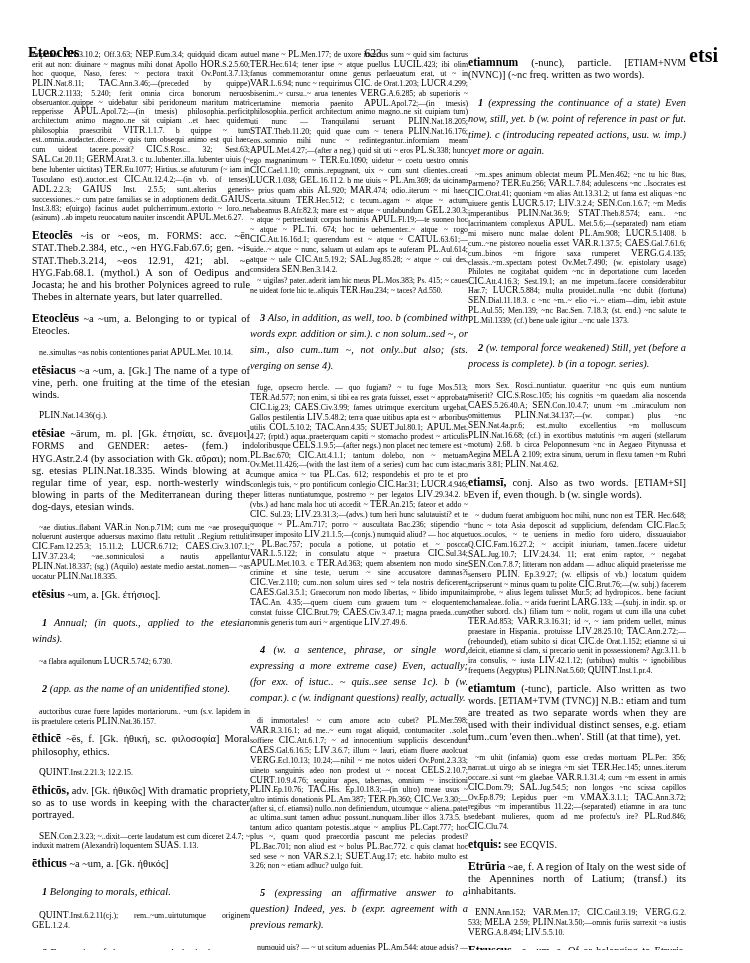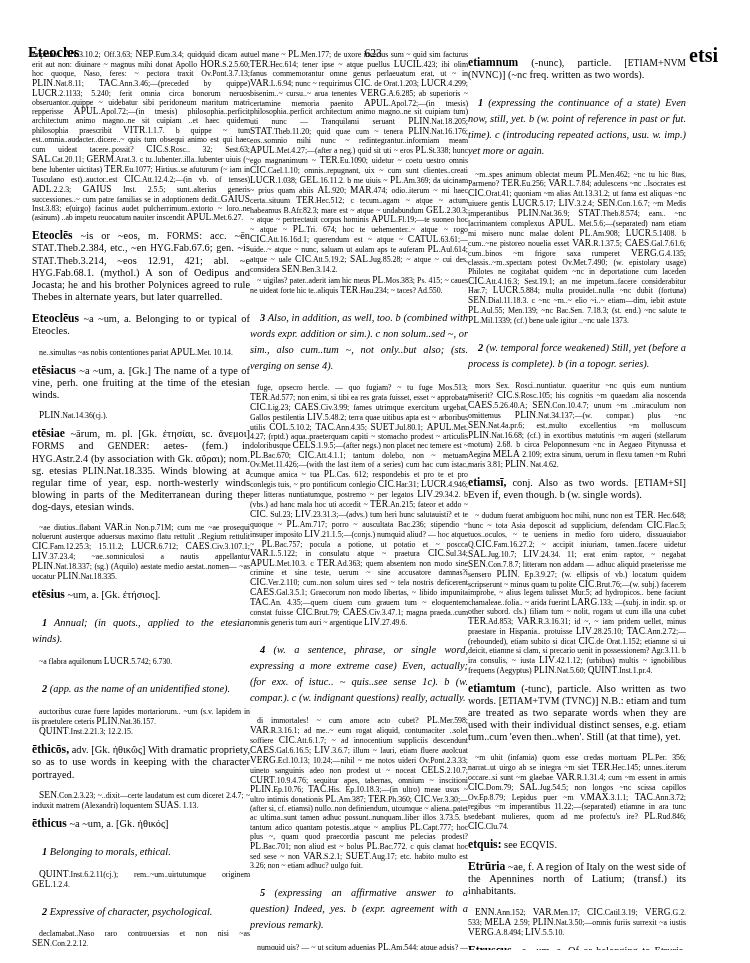--- a/index.html
+++ b/index.html
@@ -129,20 +129,21 @@
         <p class="cit">ne..simultas ~as nobis contentiones pariat <span class="sc">APUL</span>.Met. 10.14.</p>
         <p class="hw-block"><span class="hw">etēsiacus</span><span> ~a ~um, a.  [Gk.] The name of a type of vine, perh. one fruiting at the time of the etesian winds.</span></p>
         <p class="cit"><span class="sc">PLIN</span>.Nat.14.36(cj.).</p>
         <p class="hw-block"><span class="hw">etēsiae</span><span> ~ārum, m. pl.  [Gk. ἐτησίαι, sc. ἄνεμοι]  <span class="sc">FORMS</span> and <span class="sc">GENDER</span>: aetes- (fem.) in <span class="sc">HYG</span>.Astr.2.4 (by association with Gk. αὔραι); nom. sg. etesias <span class="sc">PLIN</span>.Nat.18.335.  Winds blowing at a regular time of year, esp. north-westerly winds blowing in parts of the Mediterranean during the dog-days, etesian winds.</span></p>
         <p class="cit">~ae diutius..flabant <span class="sc">VAR</span>.in Non.p.71M; cum me ~ae prosequi noluerunt austerque aduersus maximo flatu rettulit ..Regium rettulit <span class="sc">CIC</span>.Fam.12.25.3; 15.11.2; <span class="sc">LUCR</span>.6.712; <span class="sc">CAES</span>.Civ.3.107.1; <span class="sc">LIV</span>.37.23.4; ~ae..somniculosi a nautis appellantur <span class="sc">PLIN</span>.Nat.18.337; (sg.) (Aquilo) aestate medio aestat..nomen— ~as uocatur <span class="sc">PLIN</span>.Nat.18.335.</p>
         <p class="hw-block"><span class="hw">etēsius</span><span> ~um, a.  [Gk. ἐτήσιος].</span></p>
         <p class="sense"><span class="num">1</span><span> Annual; (in quots., applied to the etesian winds).</span></p>
         <p class="cit">~a flabra aquilonum <span class="sc">LUCR</span>.5.742; 6.730.</p>
         <p class="sense"><span class="num">2</span><span> (app. as the name of an unidentified stone).</span></p>
         <p class="cit">auctoribus curae fuere lapides mortariorum.. ~um (s.v. lapidem in iis praetulere ceteris <span class="sc">PLIN</span>.Nat.36.157.</p>
+        <p class="hw-block"><span class="hw">ēthicē</span><span> ~ēs, f.  [Gk. ἠθική, sc. φιλοσοφία]  Moral philosophy, ethics.</span></p>
         <p class="cit"><span class="sc">QUINT</span>.Inst.2.21.3; 12.2.15.</p>
         <p class="hw-block"><span class="hw">ēthicōs,</span><span> adv.  [Gk. ἠθικῶς]  With dramatic propriety, so as to use words in keeping with the character portrayed.</span></p>
         <p class="cit"><span class="sc">SEN</span>.Con.2.3.23; ~..dixit—certe laudatum est cum diceret 2.4.7; ~ induxit matrem (Alexandri) loquentem <span class="sc">SUAS</span>. 1.13.</p>
         <p class="hw-block"><span class="hw">ēthicus</span><span> ~a ~um, a.  [Gk. ἠθικός]</span></p>
         <p class="sense"><span class="num">1</span><span> Belonging to morals, ethical.</span></p>
         <p class="cit"><span class="sc">QUINT</span>.Inst.6.2.11(cj.); rem..~um..uirtutumque originem <span class="sc">GEL</span>.1.2.4.</p>
         <p class="sense"><span class="num">2</span><span> Expressive of character, psychological.</span></p>
         <p class="cit">declamabat..Naso raro controuersias et non nisi ~as <span class="sc">SEN</span>.Con.2.2.12.</p>
         <p class="hw-block"><span class="hw">ēthologia</span><span> ~ae, f.  [Gk. ἠθολογία]  (rhet.) Delineation of character, characterization; an instance of this, character-sketch.</span></p>
       </div>

